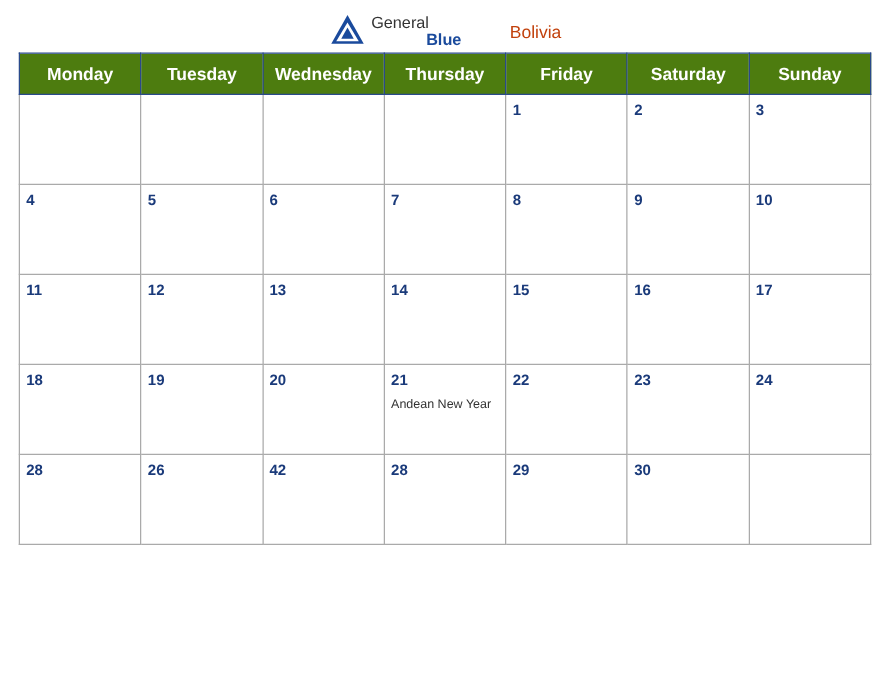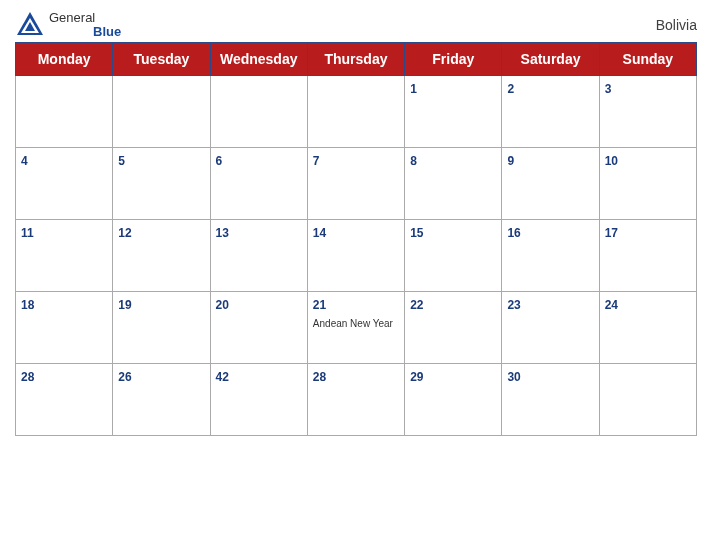--- a/index.html
+++ b/index.html
@@ -11,21 +11,21 @@
       display: flex;
       flex-direction: column;
       align-items: center;
       padding: 10px 15px;
     }
 
     .header-top {
       width: 100%;
       display: flex;
       align-items: center;
-      justify-content: space-between;
+      justify-content: center;
       margin-bottom: 2px;
     }
 
     .logo {
       display: flex;
       align-items: center;
       gap: 4px;
     }
 
     .logo-text {
@@ -58,32 +58,32 @@
     }
 
     .calendar-title {
       font-size: 28px;
       color: #1a3a7a;
       font-weight: normal;
     }
 
     .country-label {
       font-size: 14px;
-      color: #404040;
+      color: #c2410c;
       text-align: right;
       min-width: 80px;
     }
 
     table {
       width: 100%;
       border-collapse: collapse;
     }
 
     .day-header {
-      background-color: #b91c1c;
+      background-color: #4d7c0f;
       color: white;
       text-align: center;
       padding: 8px 4px;
       font-size: 14px;
       font-weight: bold;
       border: 1px solid #2a4a8a;
     }
 
     .week-row {
       height: 72px;

